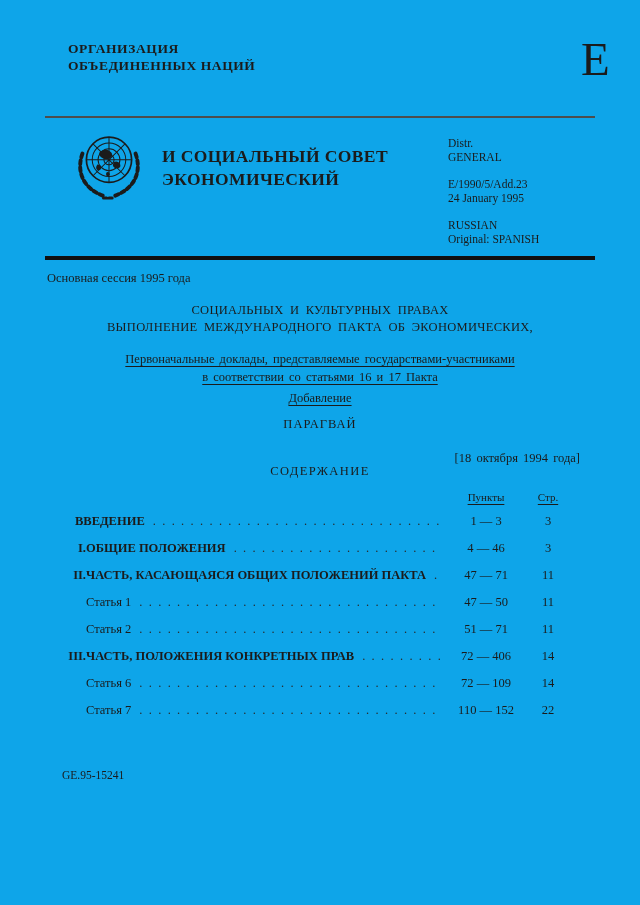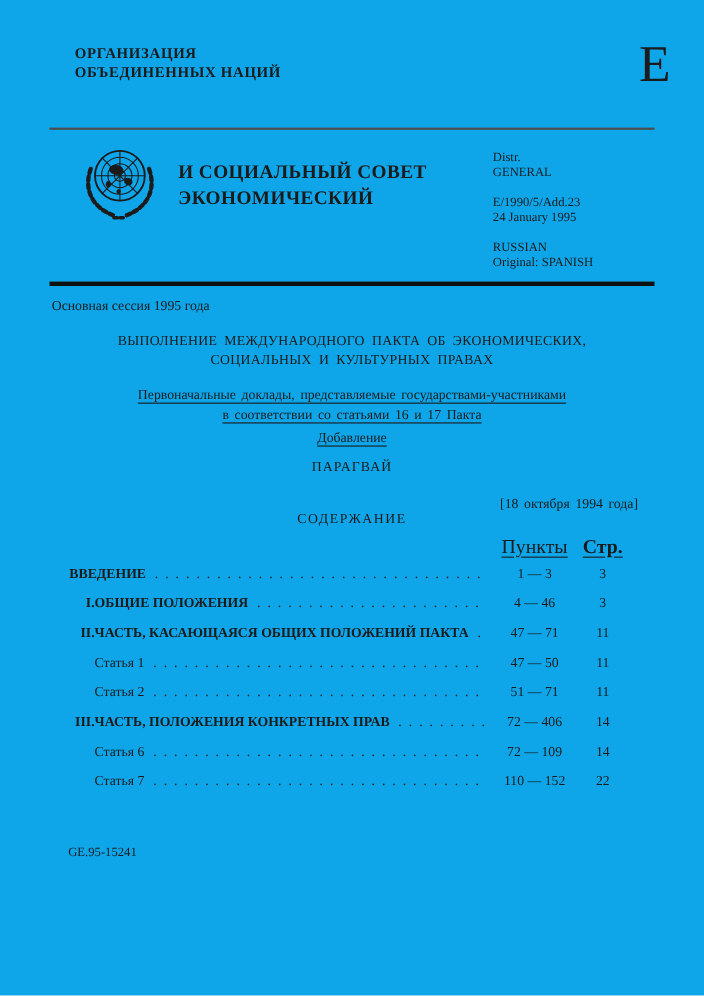--- a/index.html
+++ b/index.html
@@ -23,29 +23,29 @@
   .center-block { position:absolute; left:0; width:640px; text-align:center;
     font-size:12.5px; line-height:17px; }
   .title-block { top:302px; word-spacing:3px; letter-spacing:.3px; }
   .subtitle-block { top:351px; line-height:17.5px; word-spacing:2px; }
   .u { text-decoration:underline; text-underline-offset:3px; }
   .addendum-block { top:390px; }
   .country-block { top:416px; letter-spacing:1px; word-spacing:3px; }
   .date-bracket { position:absolute; right:60px; top:441px; font-size:12.5px; word-spacing:2px;margin-top:10px; }
   .toc-heading { top:463px; letter-spacing:1.4px; }
   .toc-header { position:absolute; left:63px; top:490px; width:505px;
-    display:flex; font-size:18px; line-height:14px; }
+    display:flex; font-size:11px; line-height:14px; }
   .toc-header .spacer { flex:1; }
   .col-par { flex:0 0 84px; width:84px; text-align:center; }
-  .col-page { flex:0 0 40px; width:40px; text-align:center;font-weight:bold; }
+  .col-page { flex:0 0 40px; width:40px; text-align:center; }
   .toc-rows { position:absolute; left:63px; top:514px; width:505px; font-size:12.5px; }
   .toc-row { display:flex; align-items:baseline; line-height:14px; margin-bottom:13px; }
   .toc-numeral { flex:0 0 23px; text-align:right; }
   .toc-title { white-space:nowrap; }
-  .toc-row.no-indent .toc-title { margin-left:0; }
+  .toc-row.no-indent .toc-title { margin-left:12px; }
   .toc-row.bold .toc-numeral, .toc-row.bold .toc-title { font-weight:bold; }
   .toc-leader { flex:1 1 auto; min-width:0; overflow:hidden; white-space:nowrap;
     margin-left:8px; margin-right:2px; letter-spacing:1.6px; color:#2a2a2a; }
   .toc-paragraphs { flex:0 0 84px; text-align:center; white-space:nowrap; }
   .toc-page { flex:0 0 40px; text-align:center; }
   .footer { position:absolute; left:62px; top:769px; font-size:11.5px; }
 </style>
 </head>
 <body>
 
@@ -101,22 +101,22 @@
       <div>RUSSIAN</div>
       <div>Original:  SPANISH</div>
     </div>
   </div>
 
   <div class="rule-thick"></div>
 
   <div class="session">Основная сессия 1995 года</div>
 
   <div class="center-block title-block">
+    <div>СОЦИАЛЬНЫХ И КУЛЬТУРНЫХ ПРАВАХ</div>
     <div>ВЫПОЛНЕНИЕ МЕЖДУНАРОДНОГО ПАКТА ОБ ЭКОНОМИЧЕСКИХ,</div>
-    <div>СОЦИАЛЬНЫХ И КУЛЬТУРНЫХ ПРАВАХ</div>
   </div>
 
   <div class="center-block subtitle-block">
     <div><span class="u">Первоначальные доклады, представляемые государствами-участниками</span></div>
     <div><span class="u">в соответствии со статьями 16 и 17 Пакта</span></div>
   </div>
 
   <div class="center-block addendum-block">
     <span class="u">Добавление</span>
   </div>

